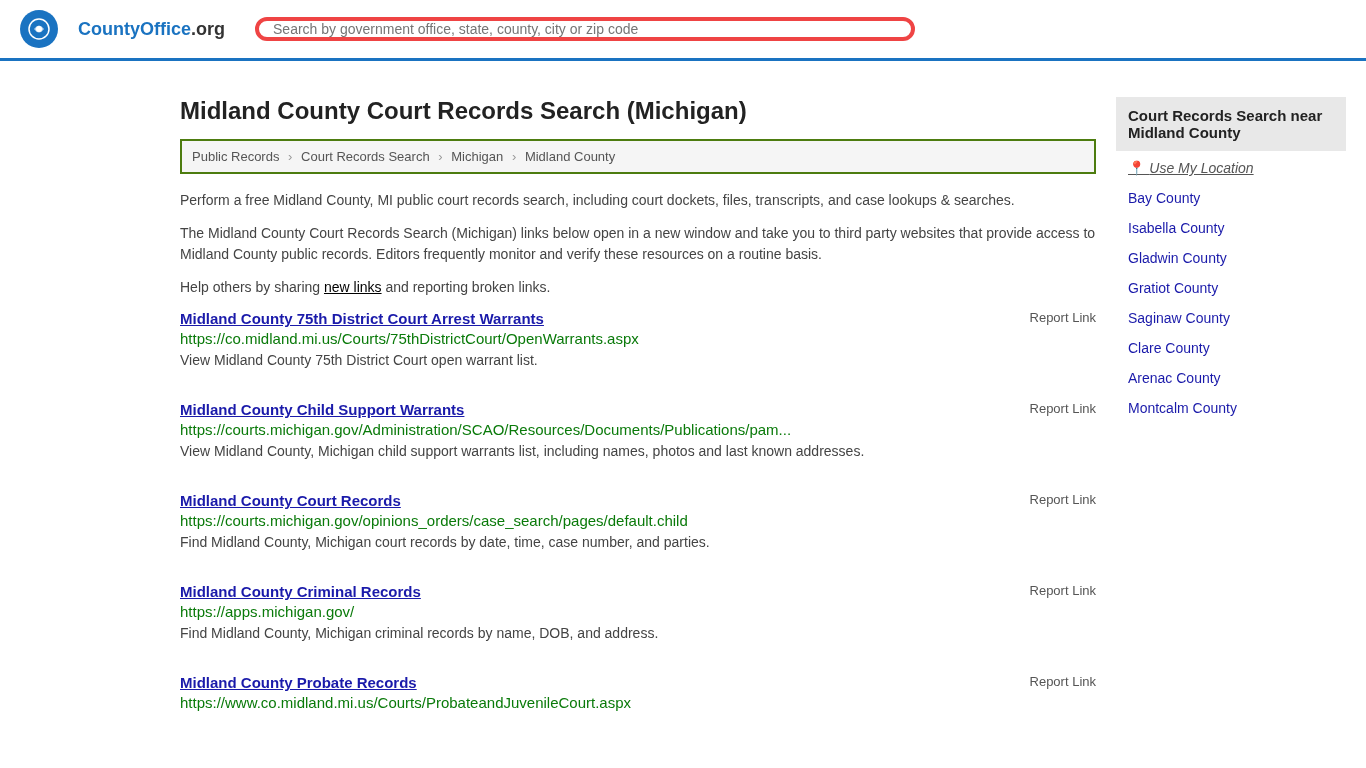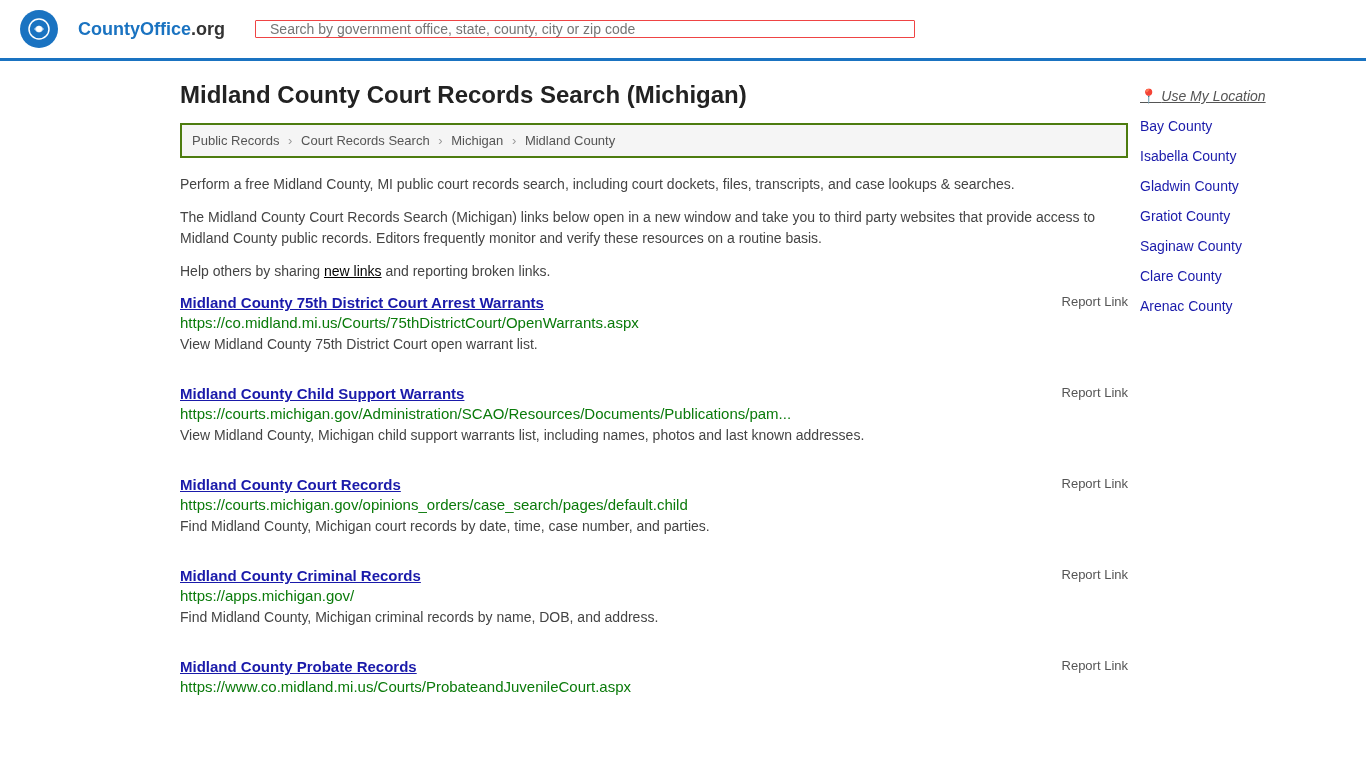--- a/index.html
+++ b/index.html
@@ -35,34 +35,35 @@
     }
     #logo-text {
       font-size: 18px;
       font-weight: bold;
       color: #333;
     }
     #logo-text span { color: #1a73c1; }
     #search-bar {
       flex: 1;
       max-width: 660px;
-      border: 1px solid #ef4444;
-      border-radius: 1px;
+      border: 4px solid #ef4444;
+      border-radius: 13px;
       padding: 0 14px;
       font-size: 14px;
       color: #999;
       outline: none;
     }
 
     
     #main-wrapper {
       display: flex;
       max-width: 1366px;
-      margin: 0 auto;
-      padding: 20px 8px 20px 180px;
+      margin: 16px auto;
+      padding: 20px 20px 20px 180px;
+      gap: 20px;
     }
     #content {
       flex: 1;
       min-width: 0;
     }
     #sidebar {
       width: 230px;
       flex-shrink: 0;
     }
 
@@ -257,25 +258,27 @@
         <div class="record-url">https://www.co.midland.mi.us/Courts/ProbateandJuvenileCourt.aspx</div>
         <div class="record-desc"></div>
       </div>
 
     </div>
   </div>
 
   <div id="sidebar">
 
     <div class="sidebar-section">
+      <div class="sidebar-section-title">Court Records Search near Midland County</div>
       <a class="sidebar-link use-location" href="#">Use My Location</a>
       <a class="sidebar-link" href="#">Bay County</a>
       <a class="sidebar-link" href="#">Isabella County</a>
       <a class="sidebar-link" href="#">Gladwin County</a>
       <a class="sidebar-link" href="#">Gratiot County</a>
       <a class="sidebar-link" href="#">Saginaw County</a>
       <a class="sidebar-link" href="#">Clare County</a>
       <a class="sidebar-link" href="#">Arenac County</a>
+      <a class="sidebar-link" href="#">Montcalm County</a>
     </div>
 
 
   </div>
 </div>
 
 </body></html>

